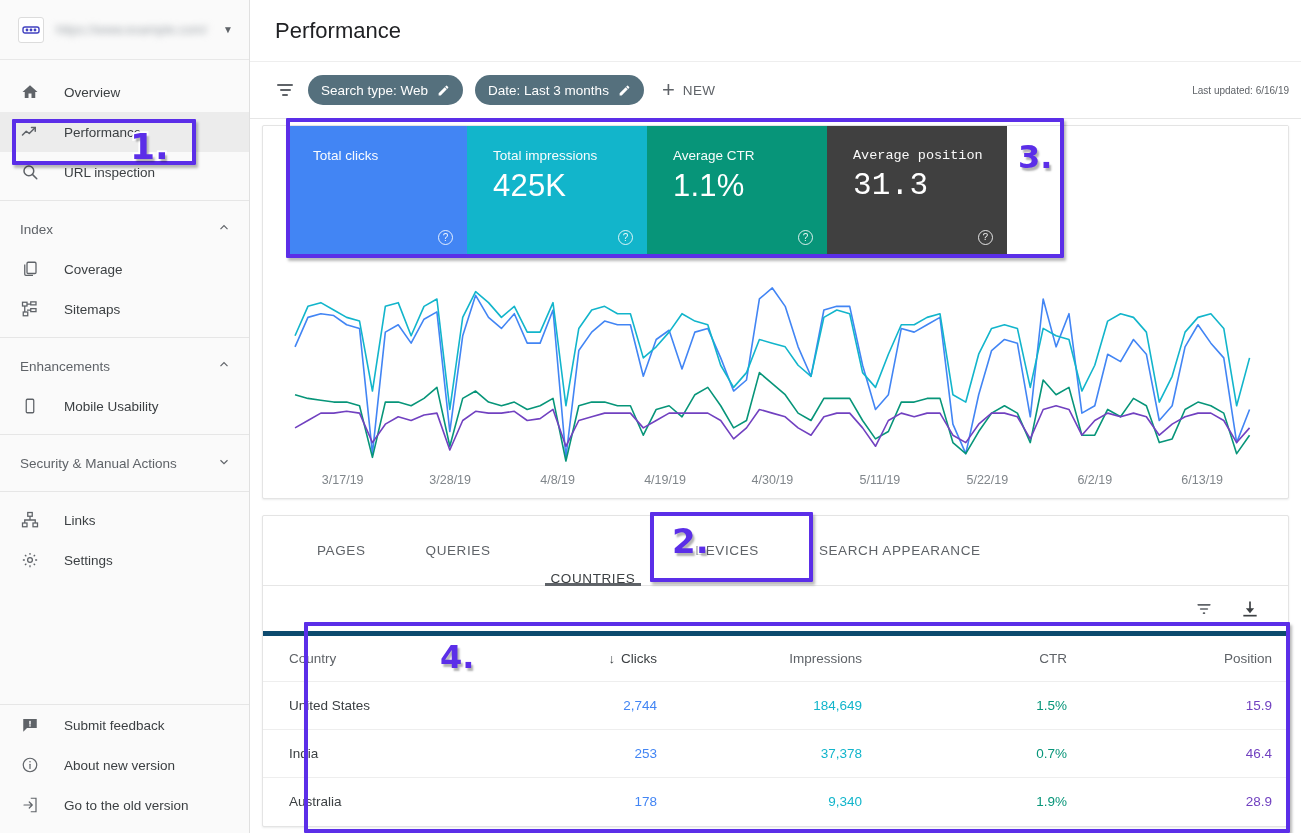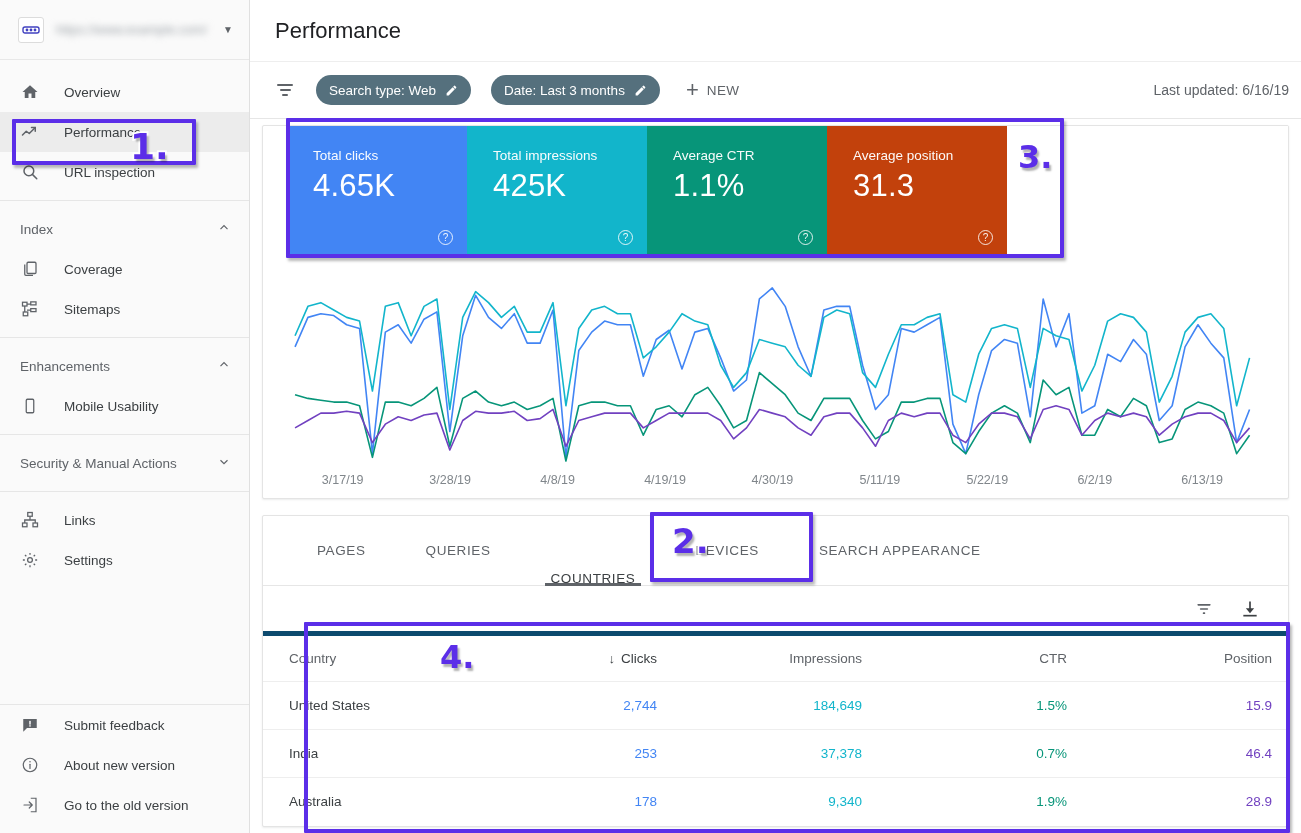--- a/index.html
+++ b/index.html
@@ -79,21 +79,21 @@
     padding-left: 25px;
     font-size: 22px; color: #202124; font-weight: 400;
     background: #fff;
     border-bottom: 1px solid #eee;
     flex: 0 0 62px;
   }
 
   .filter-bar {
     height: 57px; flex: 0 0 57px;
     display: flex; align-items: center;
-    padding: 0 10px 0 24px; gap: 20px;
+    padding: 0 10px 0 24px; gap: 12px;
     border-bottom: 1px solid #e6e6e6;
     background: #fff;
   }
   .filter-icon { width: 22px; height: 22px; display: flex; flex-direction: column; justify-content: center; align-items: center; gap: 3px; cursor: pointer; }
   .filter-icon i { display: block; background: #5f6368; height: 2px; border-radius: 1px; }
   .filter-icon i:nth-child(1) { width: 16px; }
   .filter-icon i:nth-child(2) { width: 11px; }
   .filter-icon i:nth-child(3) { width: 6px; }
 
   .chip {
@@ -101,21 +101,21 @@
     background: #55707d; color: #fff;
     display: inline-flex; align-items: center;
     padding: 0 13px; gap: 9px;
     font-size: 13.5px; cursor: pointer; white-space: nowrap;
   }
   .pencil { width: 13px; height: 13px; flex: 0 0 13px; }
 
   .new-btn { display: inline-flex; align-items: center; gap: 8px; margin-left: 6px; cursor: pointer; }
   .new-plus { font-size: 22px; color: #5f6368; line-height: 1; font-weight: 300; }
   .new-label { font-size: 13.5px; color: #5f6368; letter-spacing: .4px; }
-  .last-updated { margin-left: auto; font-size: 14px; color: #5f6368; padding-right: 2px; white-space: nowrap; }
+  .last-updated { margin-left: auto; font-size: 10px; color: #5f6368; padding-right: 2px; white-space: nowrap; }
 
   .content-scroll { flex: 1 1 auto; overflow: hidden; background: #fff; padding: 0 12px; }
 
   
   .chart-card {
     margin-top: 6px;
     background: #fff;
     border: 1px solid #e4e4e4;
     border-radius: 2px;
     box-shadow: 0 1px 2px rgba(60,64,67,.10);
@@ -406,34 +406,33 @@
 
       <div class="last-updated">Last updated: 6/16/19</div>
     </div>
 
     <div class="content-scroll">
 
       <div class="chart-card">
         <div class="metrics-row" id="metrics-row">
           <div class="metric" id="metric-0" style="background: rgb(66, 133, 244);">
             <div class="m-label">Total clicks</div>
-            <div class="m-value">4.65K</div>
             <div class="qmark">?</div>
           </div>
           <div class="metric" id="metric-1" style="background: rgb(18, 181, 203);">
             <div class="m-label">Total impressions</div>
             <div class="m-value">425K</div>
             <div class="qmark">?</div>
           </div>
           <div class="metric" id="metric-2" style="background: rgb(7, 149, 121);">
             <div class="m-label">Average CTR</div>
             <div class="m-value">1.1%</div>
             <div class="qmark">?</div>
           </div>
-          <div class="metric" id="metric-3" style="background: #c2410c;">
+          <div class="metric" id="metric-3" style="background: #404040; font-family: Liberation Mono, monospace;">
             <div class="m-label">Average position</div>
             <div class="m-value">31.3</div>
             <div class="qmark">?</div>
           </div>
           <div class="metric-spacer"></div>
         </div>
 
         <div class="chart-area">
           <svg class="chart-svg" id="line-chart" viewBox="0 0 960 190" preserveAspectRatio="none">
               <path d="M30.00 69.84 L42.08 40.38 L54.16 36.70 L66.24 38.54 L78.32 47.75 L90.41 51.43 L102.49 176.64 L114.57 55.11 L126.65 47.75 L138.73 66.16 L150.81 42.22 L162.89 34.86 L174.97 154.54 L187.05 58.80 L199.14 18.29 L211.22 40.38 L223.30 51.43 L235.38 36.70 L247.46 66.16 L259.54 66.16 L271.62 33.02 L283.70 180.32 L295.78 73.53 L307.86 55.11 L319.95 44.07 L332.03 47.75 L344.11 47.75 L356.19 99.30 L368.27 62.48 L380.35 53.27 L392.43 91.94 L404.51 55.11 L416.59 51.43 L428.68 80.89 L440.76 114.03 L452.84 102.99 L464.92 21.97 L477.00 10.92 L489.08 29.34 L501.16 69.84 L513.24 99.30 L525.32 33.02 L537.41 29.34 L549.49 29.34 L561.57 88.26 L573.65 132.45 L585.73 117.72 L597.81 51.43 L609.89 55.11 L621.97 47.75 L634.05 40.38 L646.14 147.18 L658.22 176.64 L670.30 117.72 L682.38 73.53 L694.46 62.48 L706.54 66.16 L718.62 139.81 L730.70 21.97 L742.78 69.84 L754.86 36.70 L766.95 136.13 L779.03 128.76 L791.11 77.21 L803.19 84.57 L815.27 62.48 L827.35 77.21 L839.43 143.49 L851.51 128.76 L863.59 69.84 L875.68 47.75 L887.76 66.16 L899.84 80.89 L911.92 165.59 L924.00 132.45" fill="none" stroke="#4285f4" stroke-width="1.6" stroke-linejoin="round" vector-effect="non-scaling-stroke"></path>

